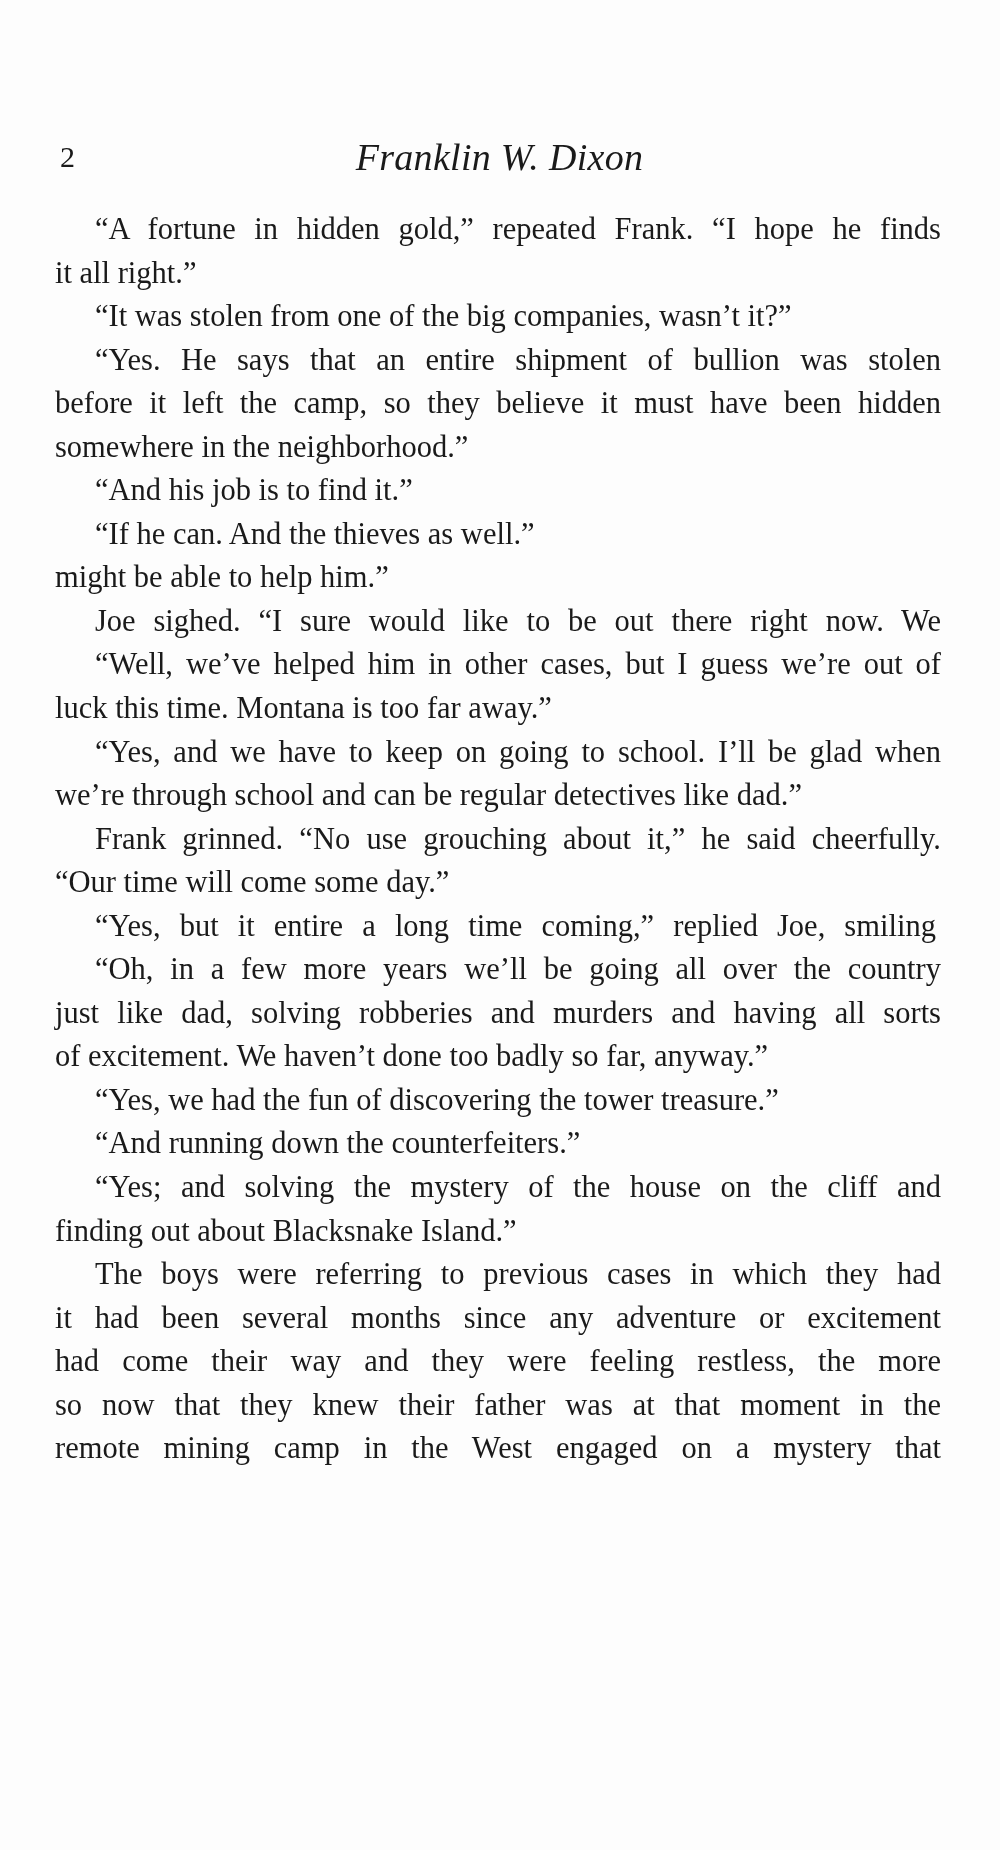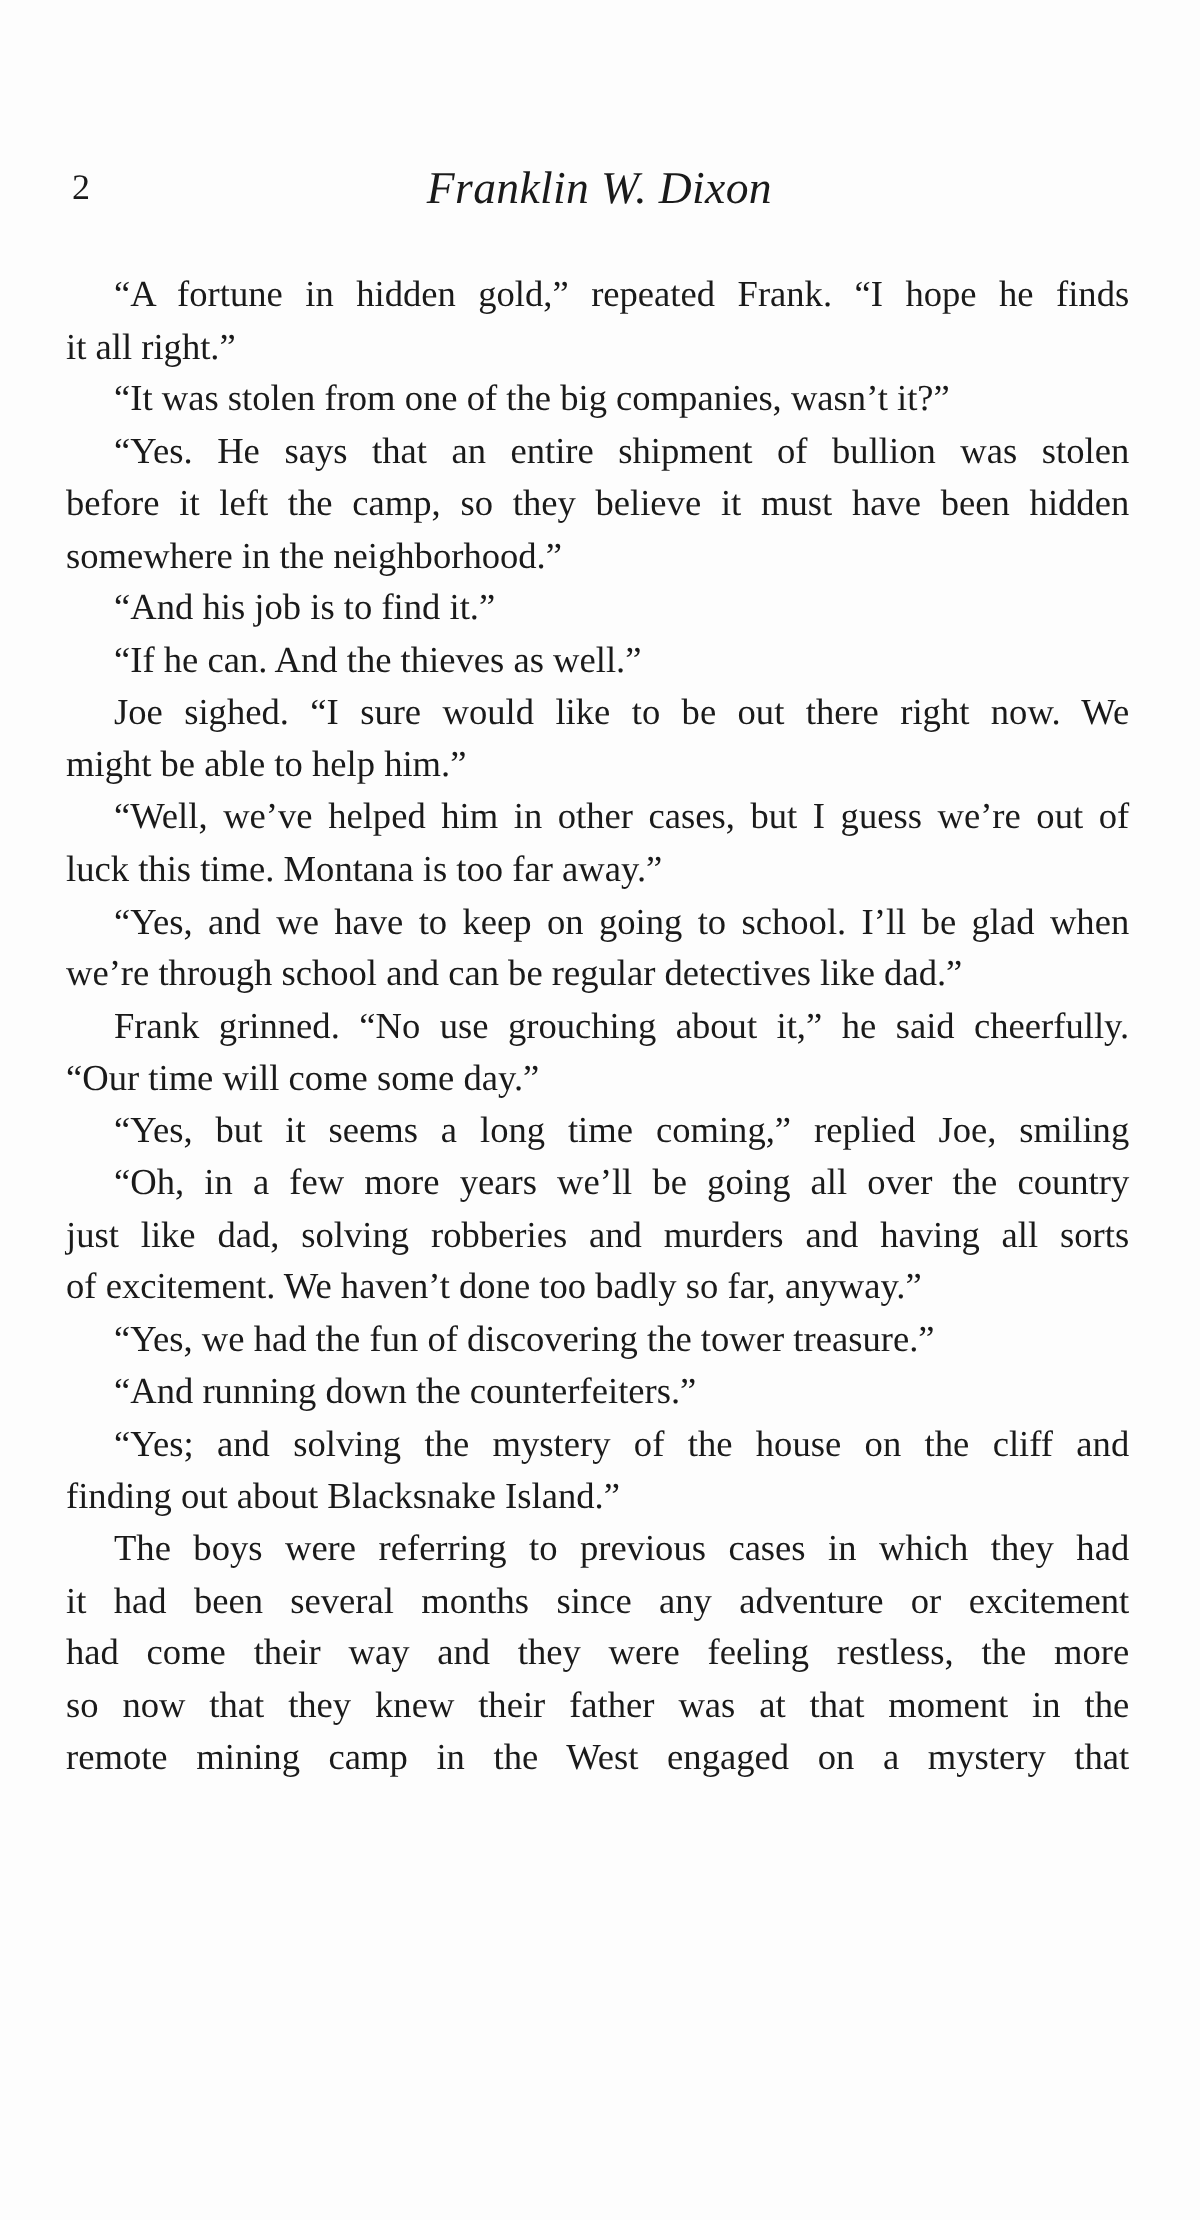--- a/index.html
+++ b/index.html
@@ -36,21 +36,21 @@
     right: 0;
     top: 0;
     text-align: center;
     font-style: italic;
     font-size: 38px;
     line-height: 34px;
     letter-spacing: 0.3px;
   }
   .body-text {
     position: absolute;
-    top: 224px;
+    top: 208px;
     left: 55px;
     width: 886px;
     font-size: 30.5px;
   }
   .line {
     height: 43.55px;
     line-height: 43.55px;
     white-space: nowrap;
     text-align: left;
   }
@@ -68,29 +68,29 @@
   </div>
   <div class="body-text" id="body-text">
       <div class="line indent"><span class="line-text" style="word-spacing: 11.083px;">“A fortune in hidden gold,” repeated Frank. “I hope he finds</span></div>
       <div class="line"><span class="line-text">it all right.”</span></div>
       <div class="line indent"><span class="line-text">“It was stolen from one of the big companies, wasn’t it?”</span></div>
       <div class="line indent"><span class="line-text" style="word-spacing: 12.822px;">“Yes. He says that an entire shipment of bullion was stolen</span></div>
       <div class="line"><span class="line-text" style="word-spacing: 8.831px;">before it left the camp, so they believe it must have been hidden</span></div>
       <div class="line"><span class="line-text">somewhere in the neighborhood.”</span></div>
       <div class="line indent"><span class="line-text">“And his job is to find it.”</span></div>
       <div class="line indent"><span class="line-text">“If he can. And the thieves as well.”</span></div>
+      <div class="line"><span class="line-text">might be able to help him.”</span></div>
       <div class="line indent"><span class="line-text" style="word-spacing: 10.212px;">Joe sighed. “I sure would like to be out there right now. We</span></div>
-      <div class="line"><span class="line-text">might be able to help him.”</span></div>
       <div class="line indent"><span class="line-text" style="word-spacing: 5.348px;">“Well, we’ve helped him in other cases, but I guess we’re out of</span></div>
       <div class="line"><span class="line-text">luck this time. Montana is too far away.”</span></div>
       <div class="line indent"><span class="line-text" style="word-spacing: 5.175px;">“Yes, and we have to keep on going to school. I’ll be glad when</span></div>
       <div class="line"><span class="line-text">we’re through school and can be regular detectives like dad.”</span></div>
       <div class="line indent"><span class="line-text" style="word-spacing: 8.58px;">Frank grinned. “No use grouching about it,” he said cheerfully.</span></div>
       <div class="line"><span class="line-text">“Our time will come some day.”</span></div>
-      <div class="line indent"><span class="line-text" style="word-spacing: 11.464px;">“Yes, but it seems a long time coming,” replied Joe, smiling</span></div>
+      <div class="line indent"><span class="line-text" style="word-spacing: 11.464px;">“Yes, but it entire a long time coming,” replied Joe, smiling</span></div>
       <div class="line indent"><span class="line-text" style="word-spacing: 9.168px;">“Oh, in a few more years we’ll be going all over the country</span></div>
       <div class="line"><span class="line-text" style="word-spacing: 10.584px;">just like dad, solving robberies and murders and having all sorts</span></div>
       <div class="line"><span class="line-text">of excitement. We haven’t done too badly so far, anyway.”</span></div>
       <div class="line indent"><span class="line-text">“Yes, we had the fun of discovering the tower treasure.”</span></div>
       <div class="line indent"><span class="line-text">“And running down the counterfeiters.”</span></div>
       <div class="line indent"><span class="line-text" style="word-spacing: 11.862px; font-family: Liberation Serif, serif;">“Yes; and solving the mystery of the house on the cliff and</span></div>
       <div class="line"><span class="line-text">finding out about Blacksnake Island.”</span></div>
       <div class="line indent"><span class="line-text" style="word-spacing: 11.084px;">The boys were referring to previous cases in which they had</span></div>
       <div class="line"><span class="line-text" style="word-spacing: 15.165px;">it had been several months since any adventure or excitement</span></div>
       <div class="line"><span class="line-text" style="word-spacing: 15.512px;">had come their way and they were feeling restless, the more</span></div>

